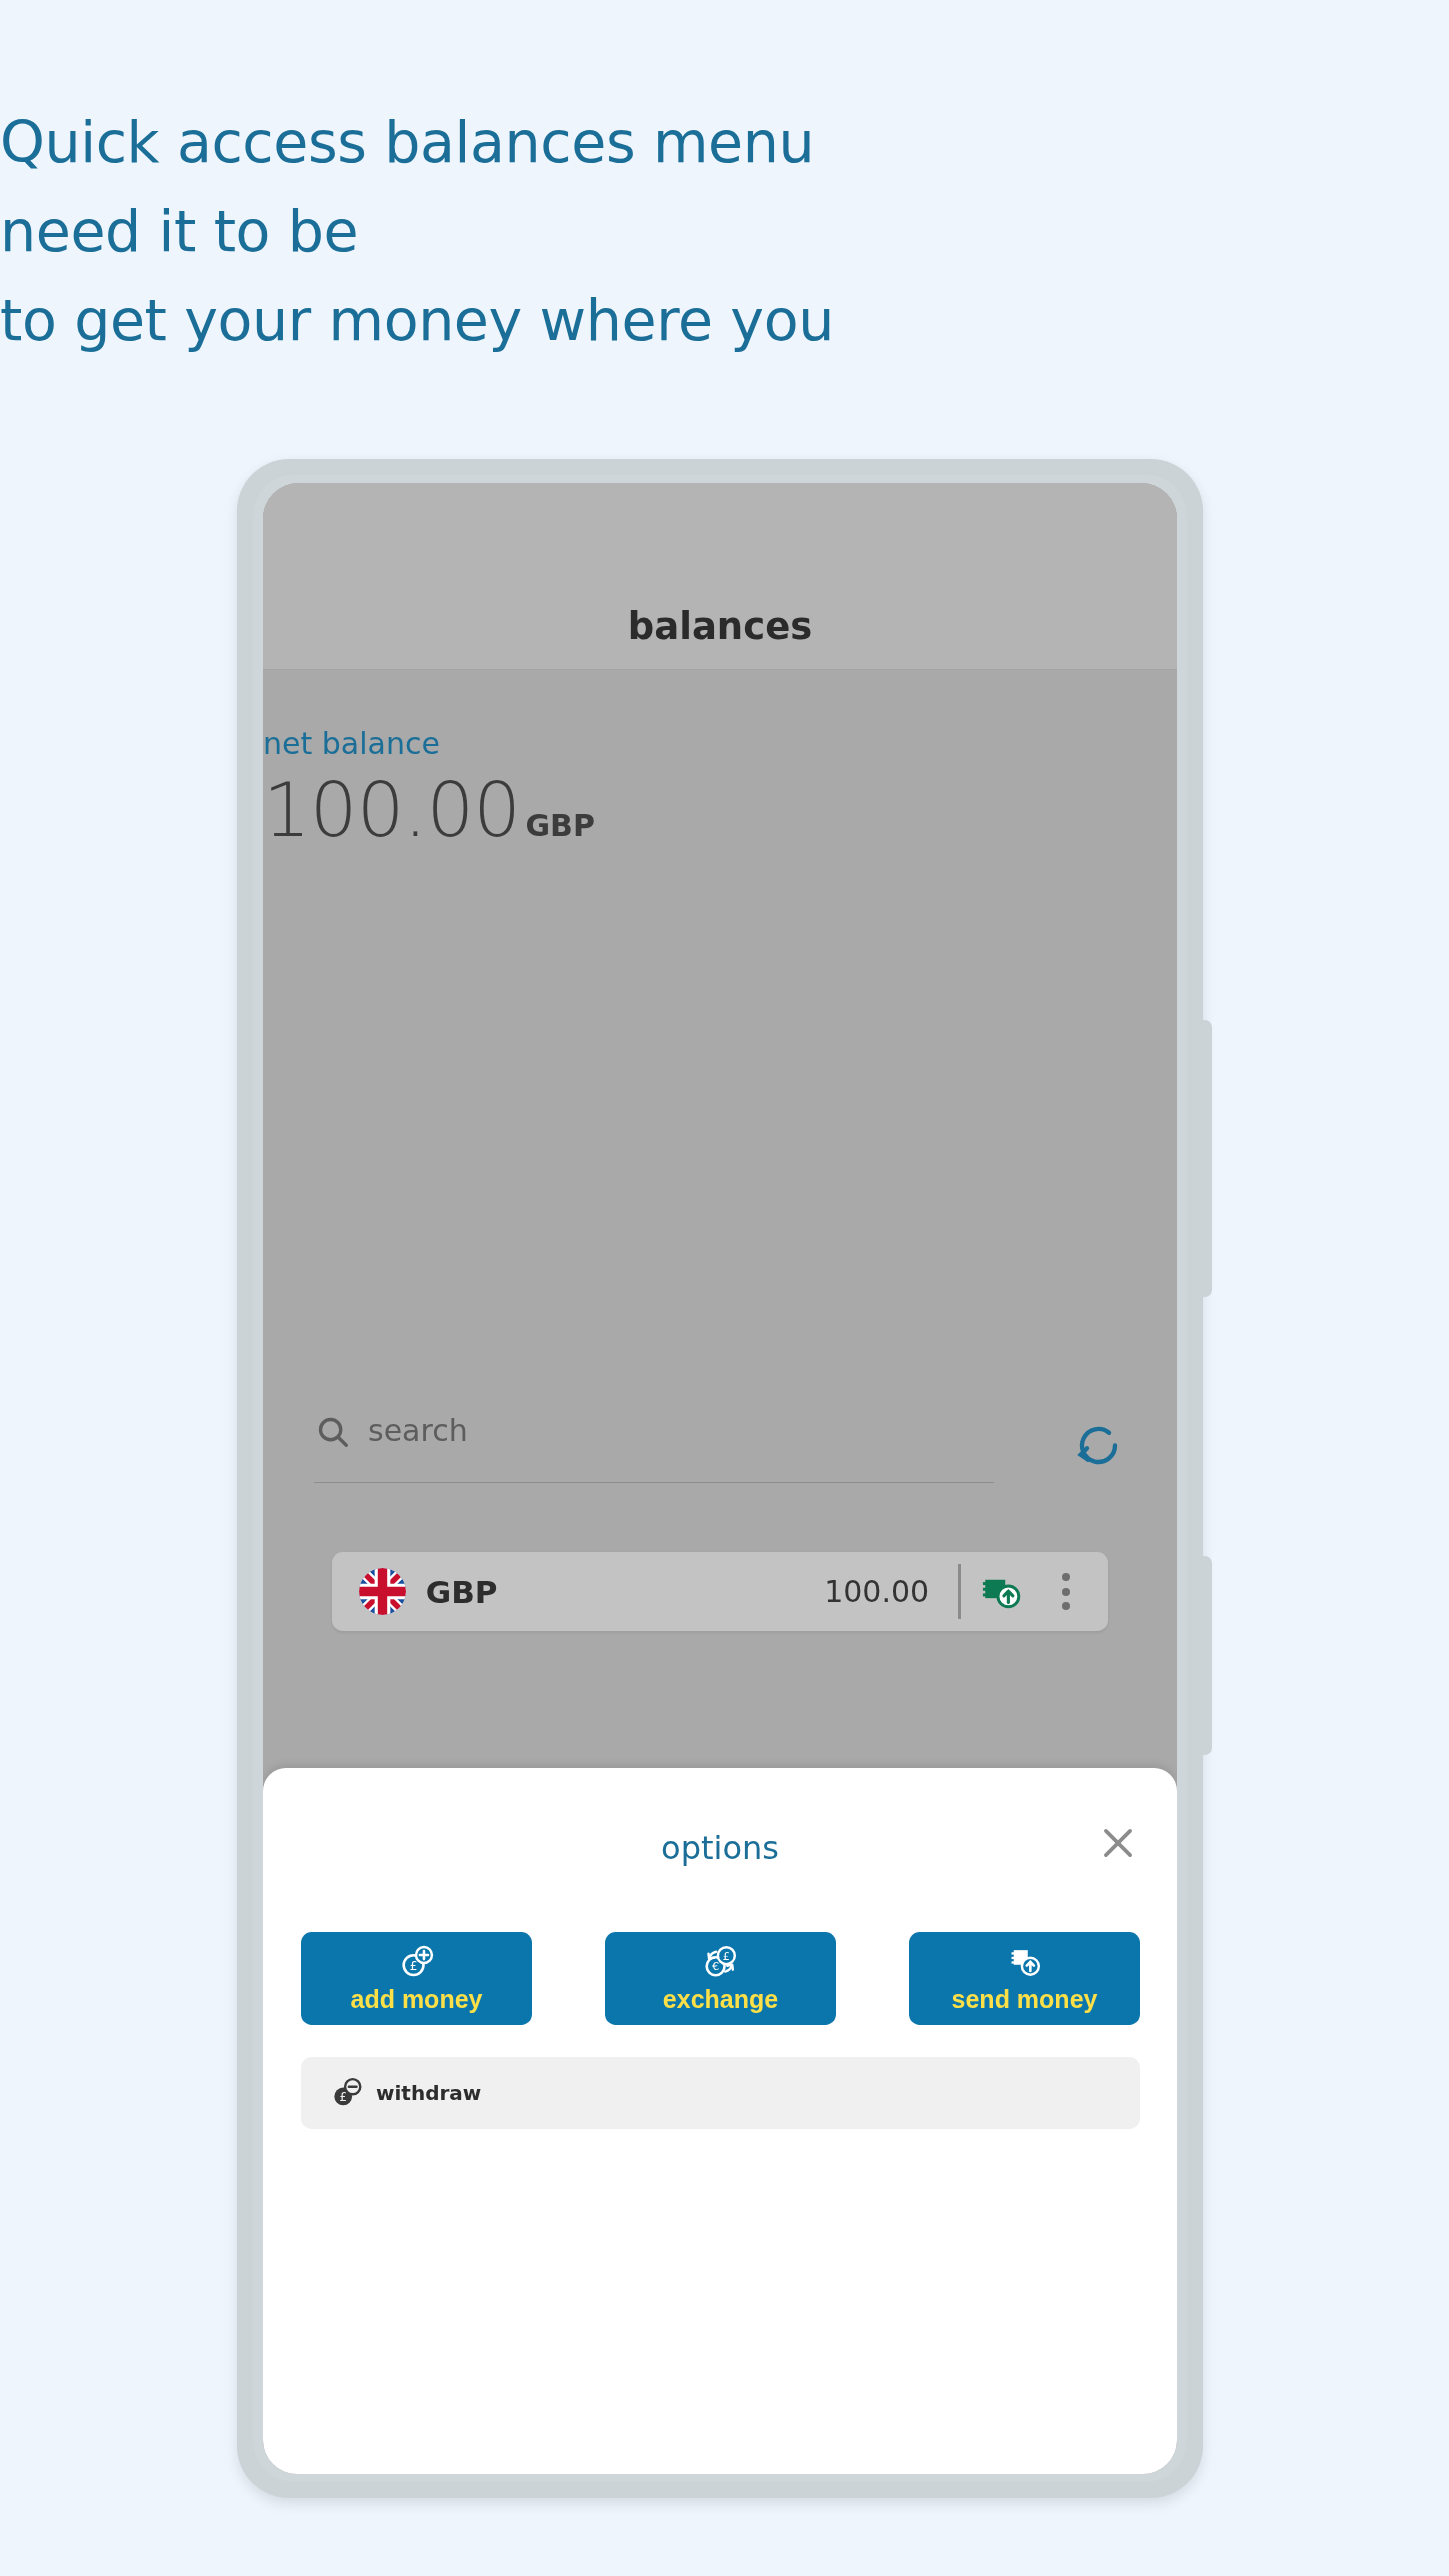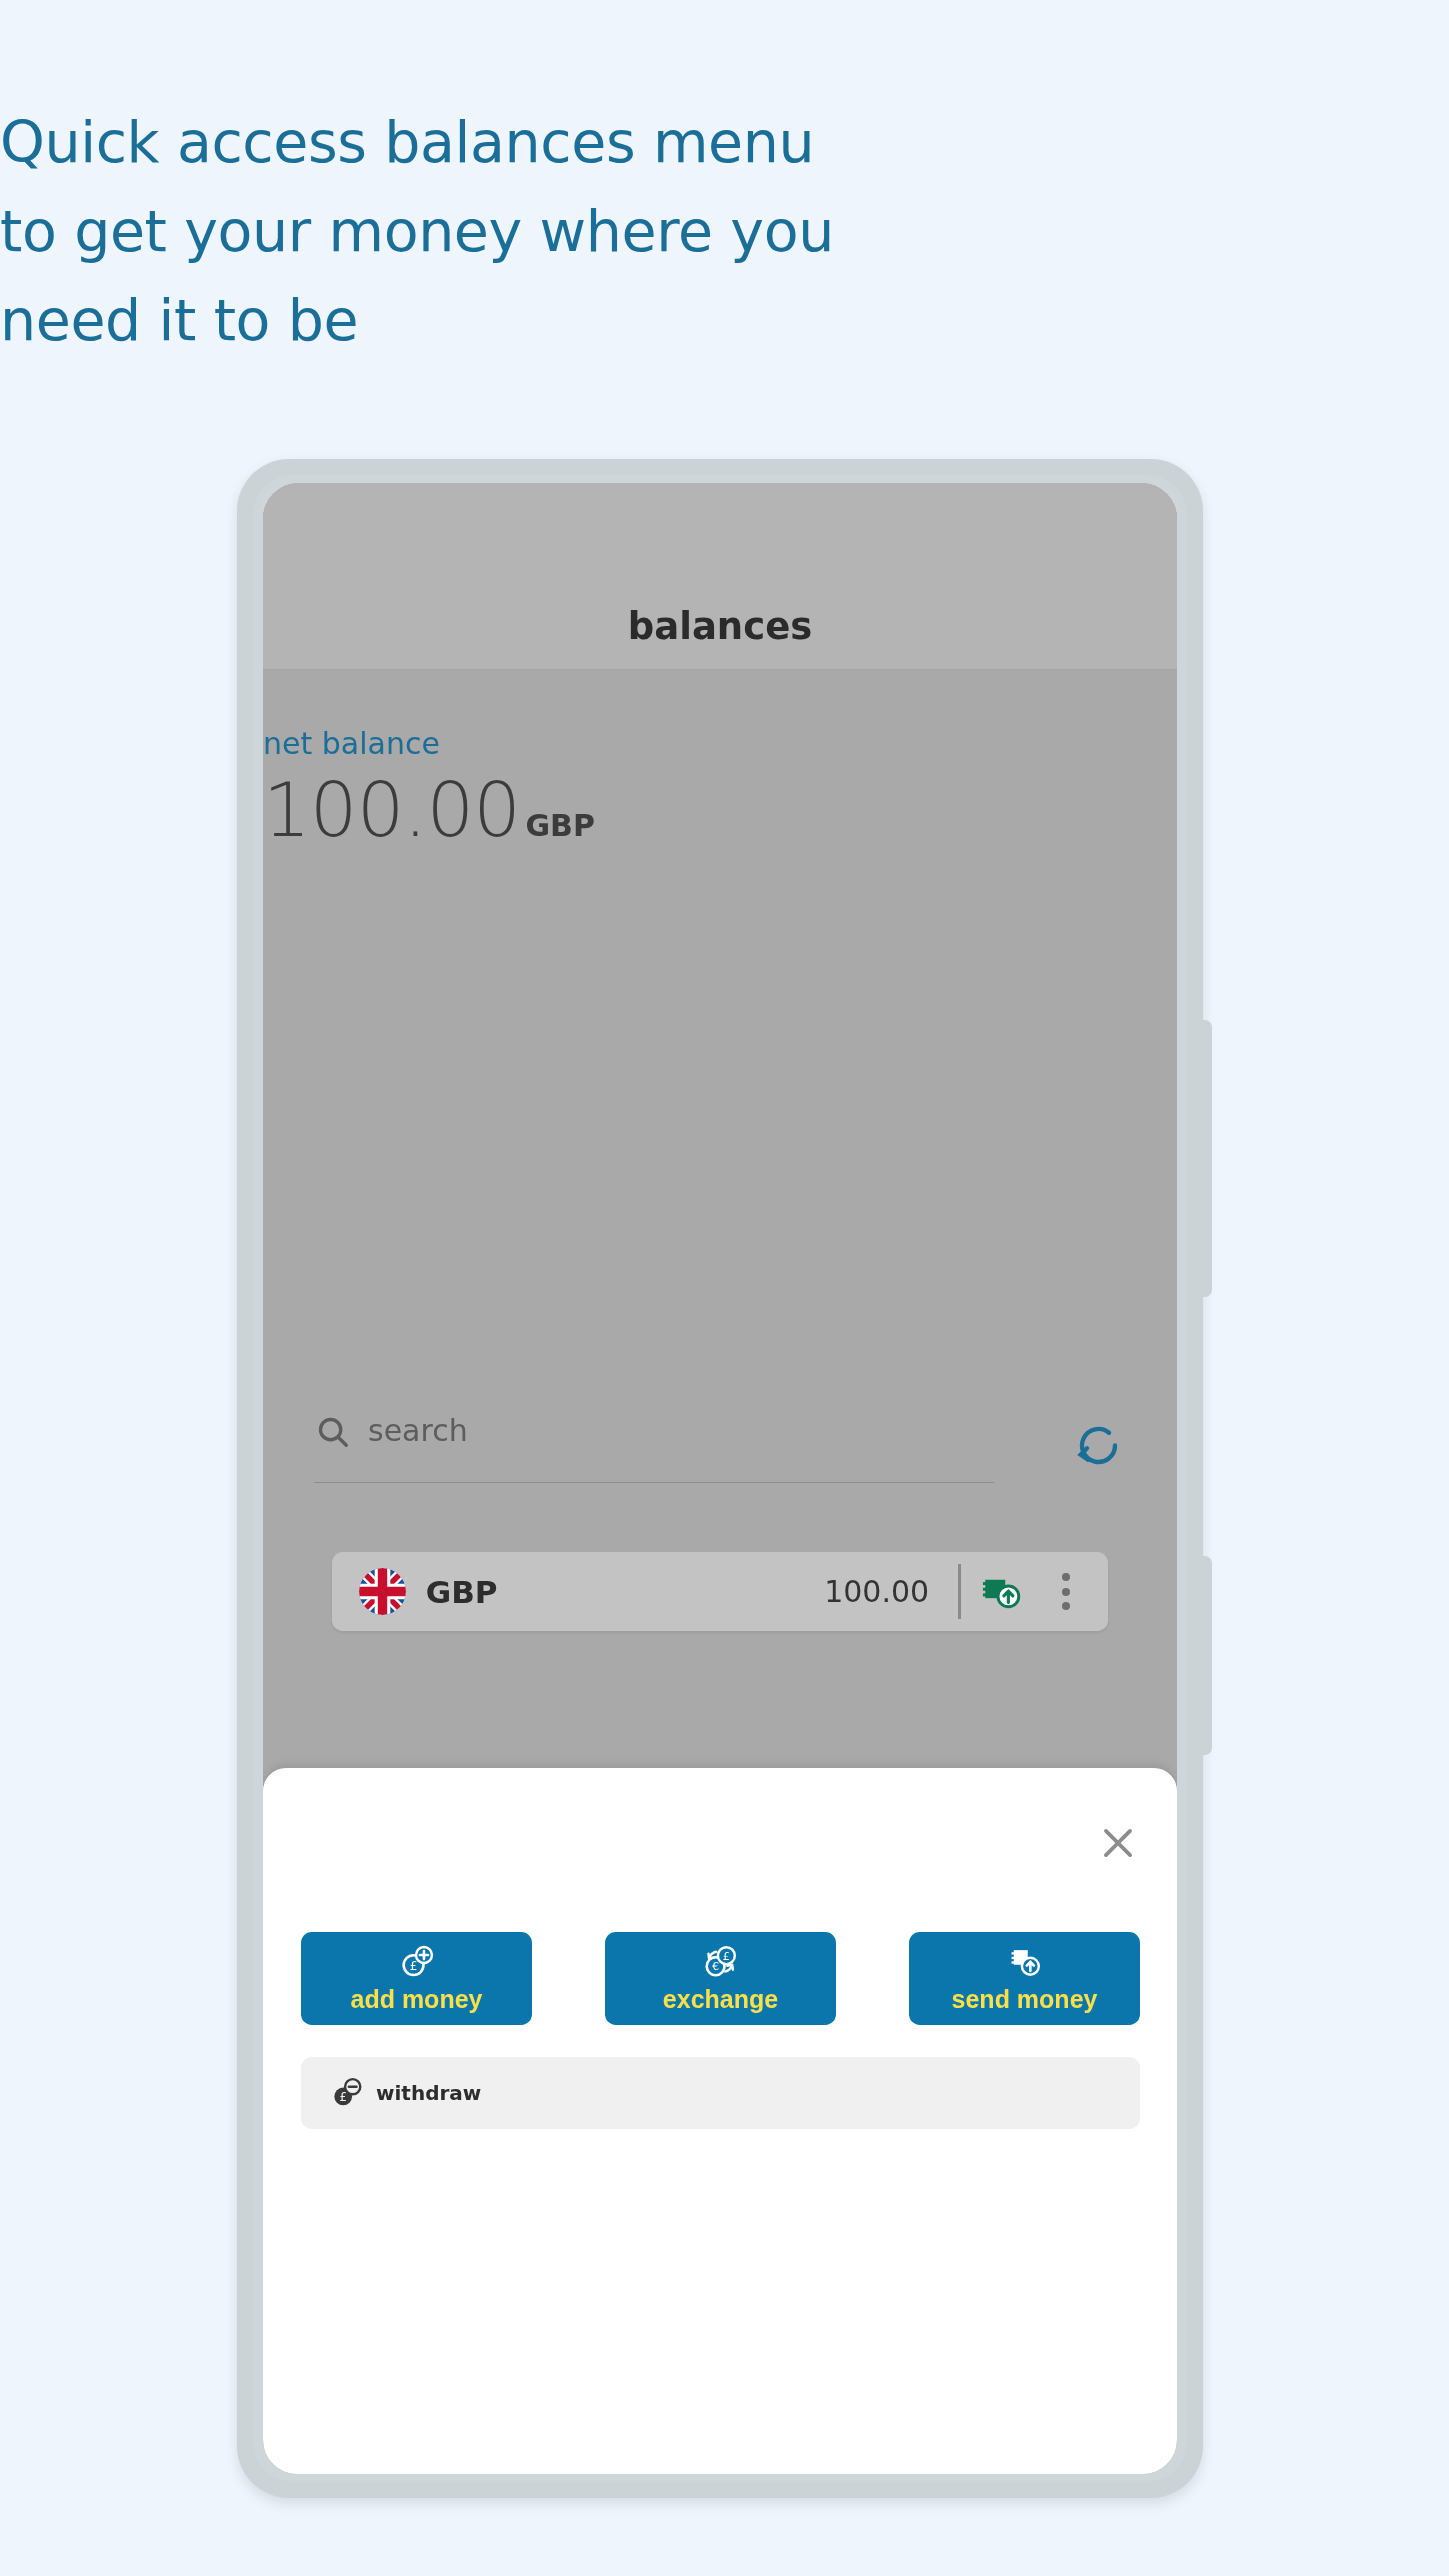--- a/index.html
+++ b/index.html
@@ -264,22 +264,22 @@
     font-size:20px;
     font-weight:bold;
     color:#2d2d2d;
   }
 </style>
 </head>
 <body>
 
 <div class="headline">
   <span class="ln">Quick access balances menu</span>
+  <span class="ln">need it to be</span>
   <span class="ln">to get your money where you</span>
-  <span class="ln">need it to be</span>
 </div>
 
 <div class="phone">
   <div class="phone-inner"></div>
   <div class="side-btn volume"></div>
   <div class="side-btn power"></div>
 
   <div class="screen">
     <div class="screen-body">
 
@@ -341,20 +341,21 @@
           </svg>
         </span>
         <span class="cur-more">
           <i></i>
           <i></i>
           <i></i>
         </span>
       </div>
 
       <div class="sheet">
+        <div class="sheet-title">options</div>
         <span class="sheet-close">
           <svg viewBox="0 0 24 24" width="50" height="50" fill="none" stroke="#8c8c8c" stroke-width="1.8" stroke-linecap="round">
             <line x1="6.2" y1="6.2" x2="17.8" y2="17.8"></line>
             <line x1="17.8" y1="6.2" x2="6.2" y2="17.8"></line>
           </svg>
         </span>
 
         <div class="action-row">
           <button class="action-btn">
             <span class="ic">

